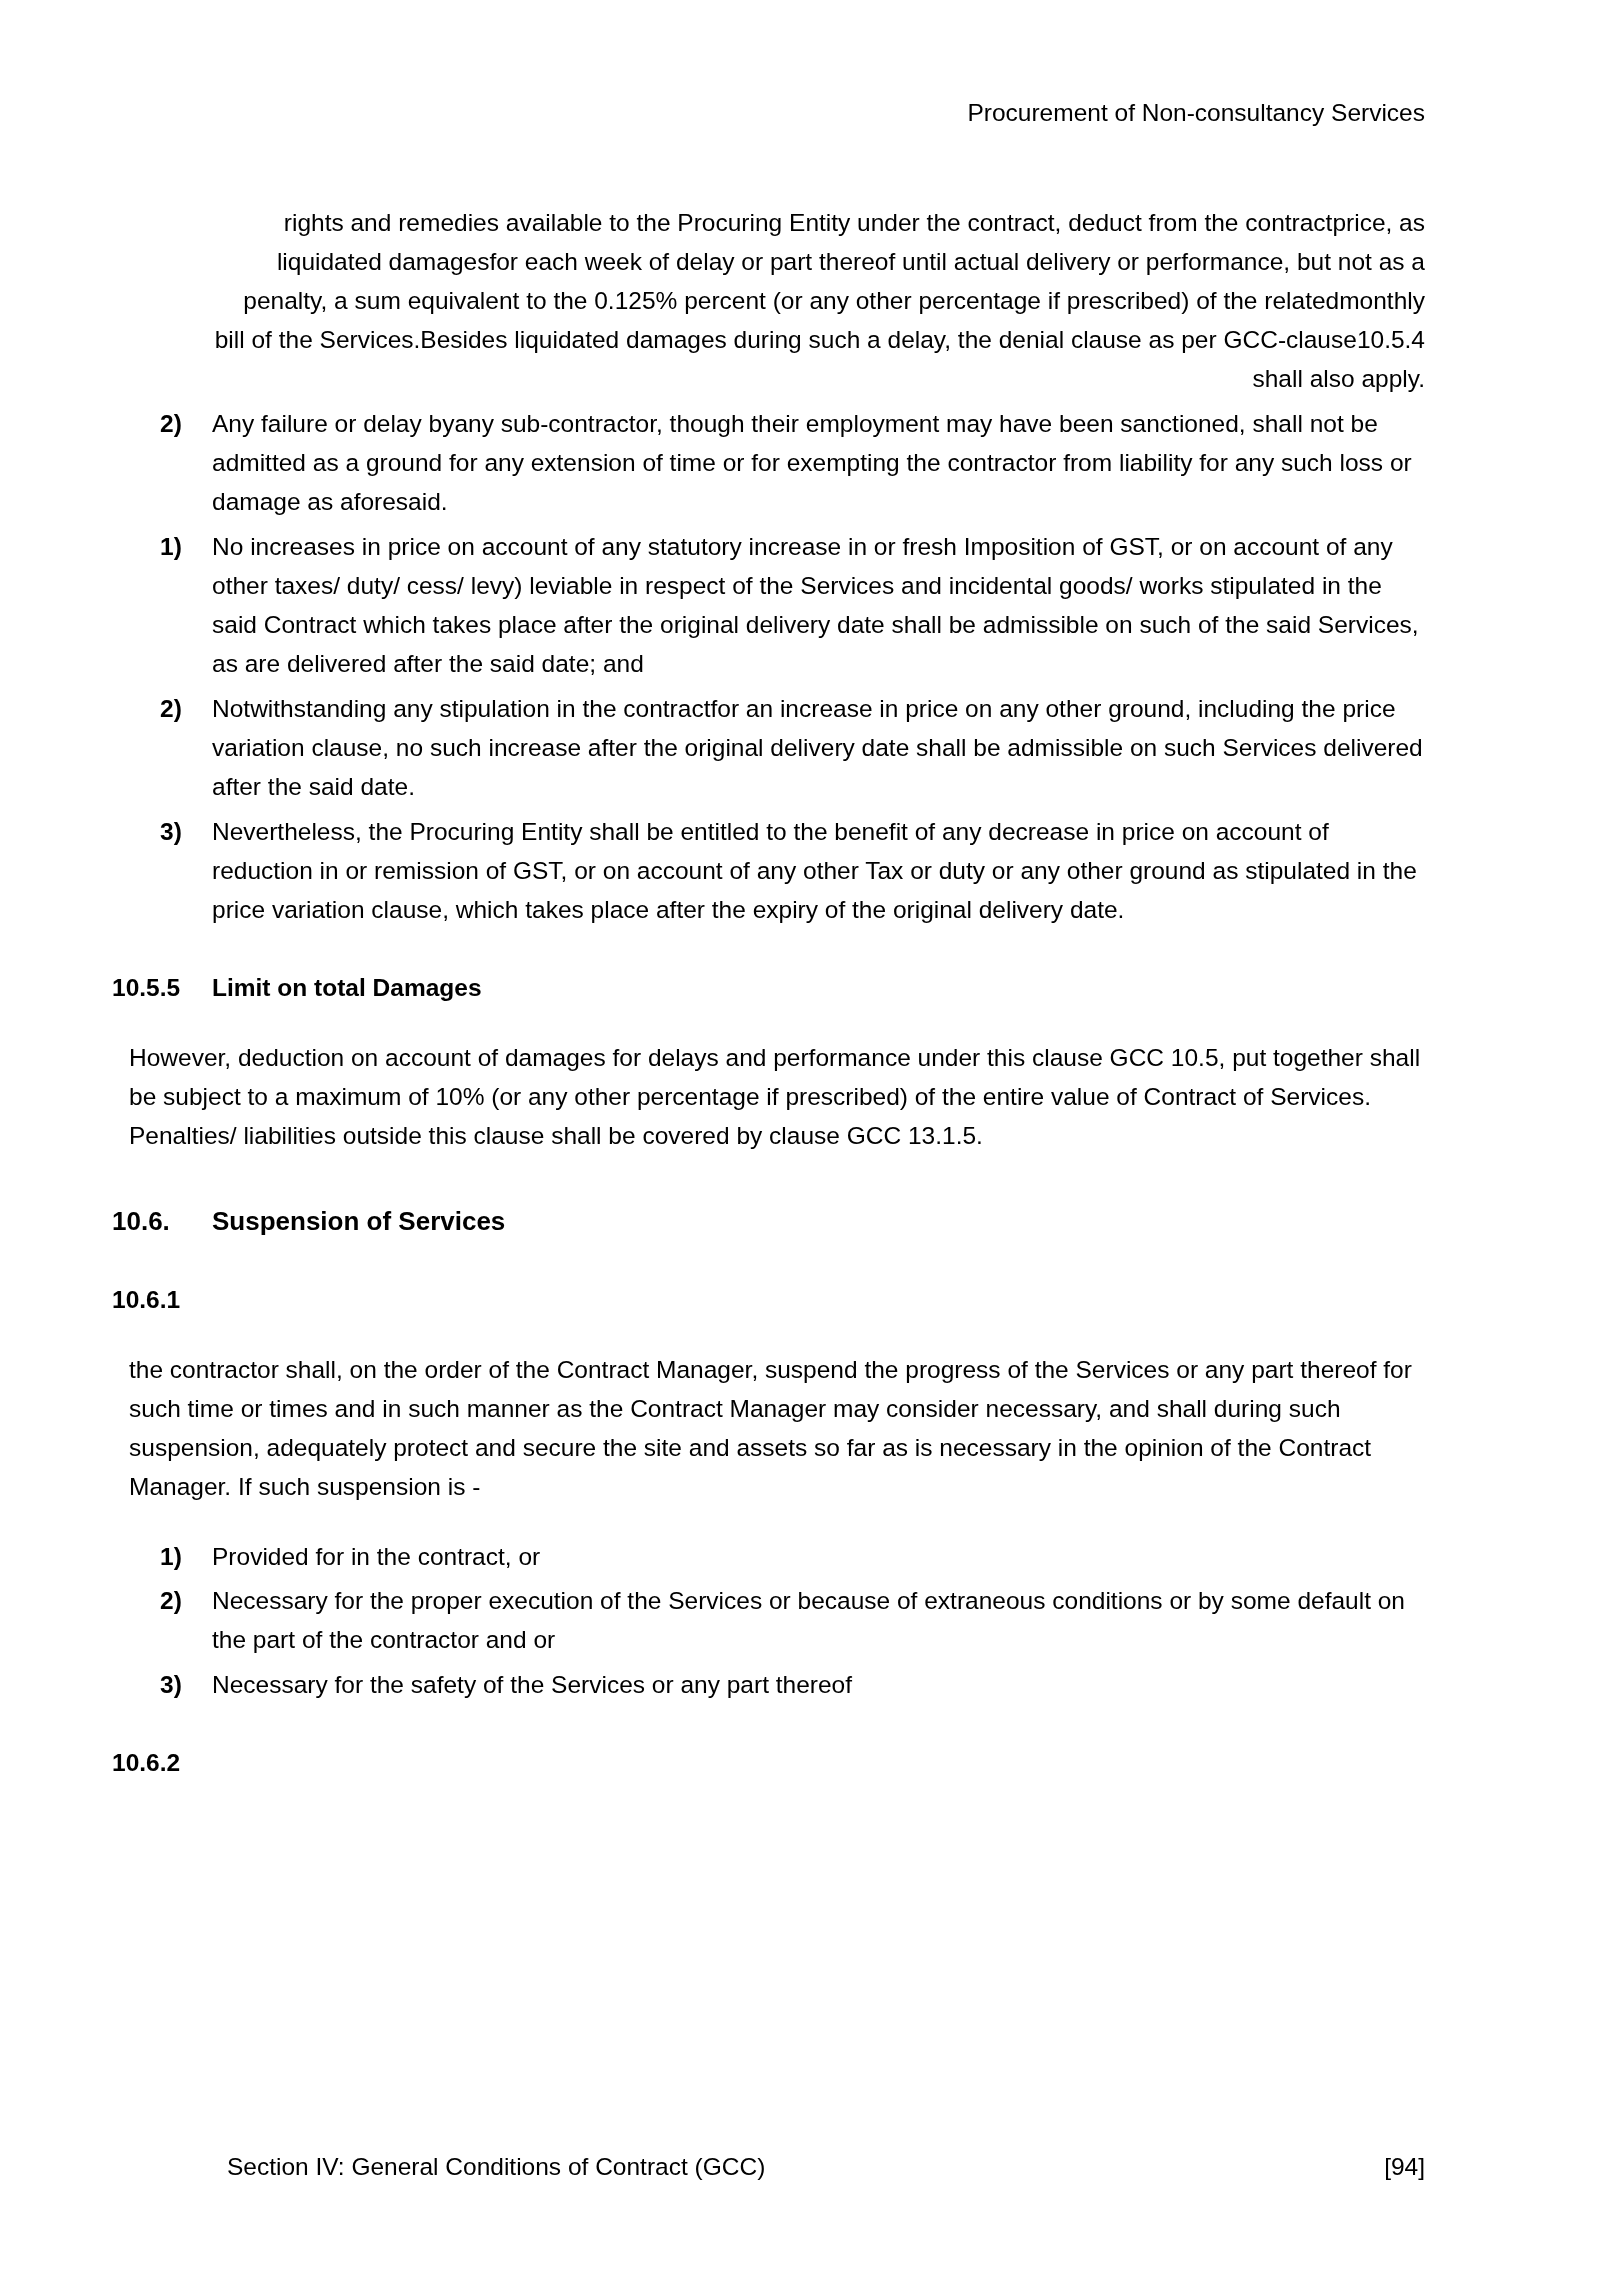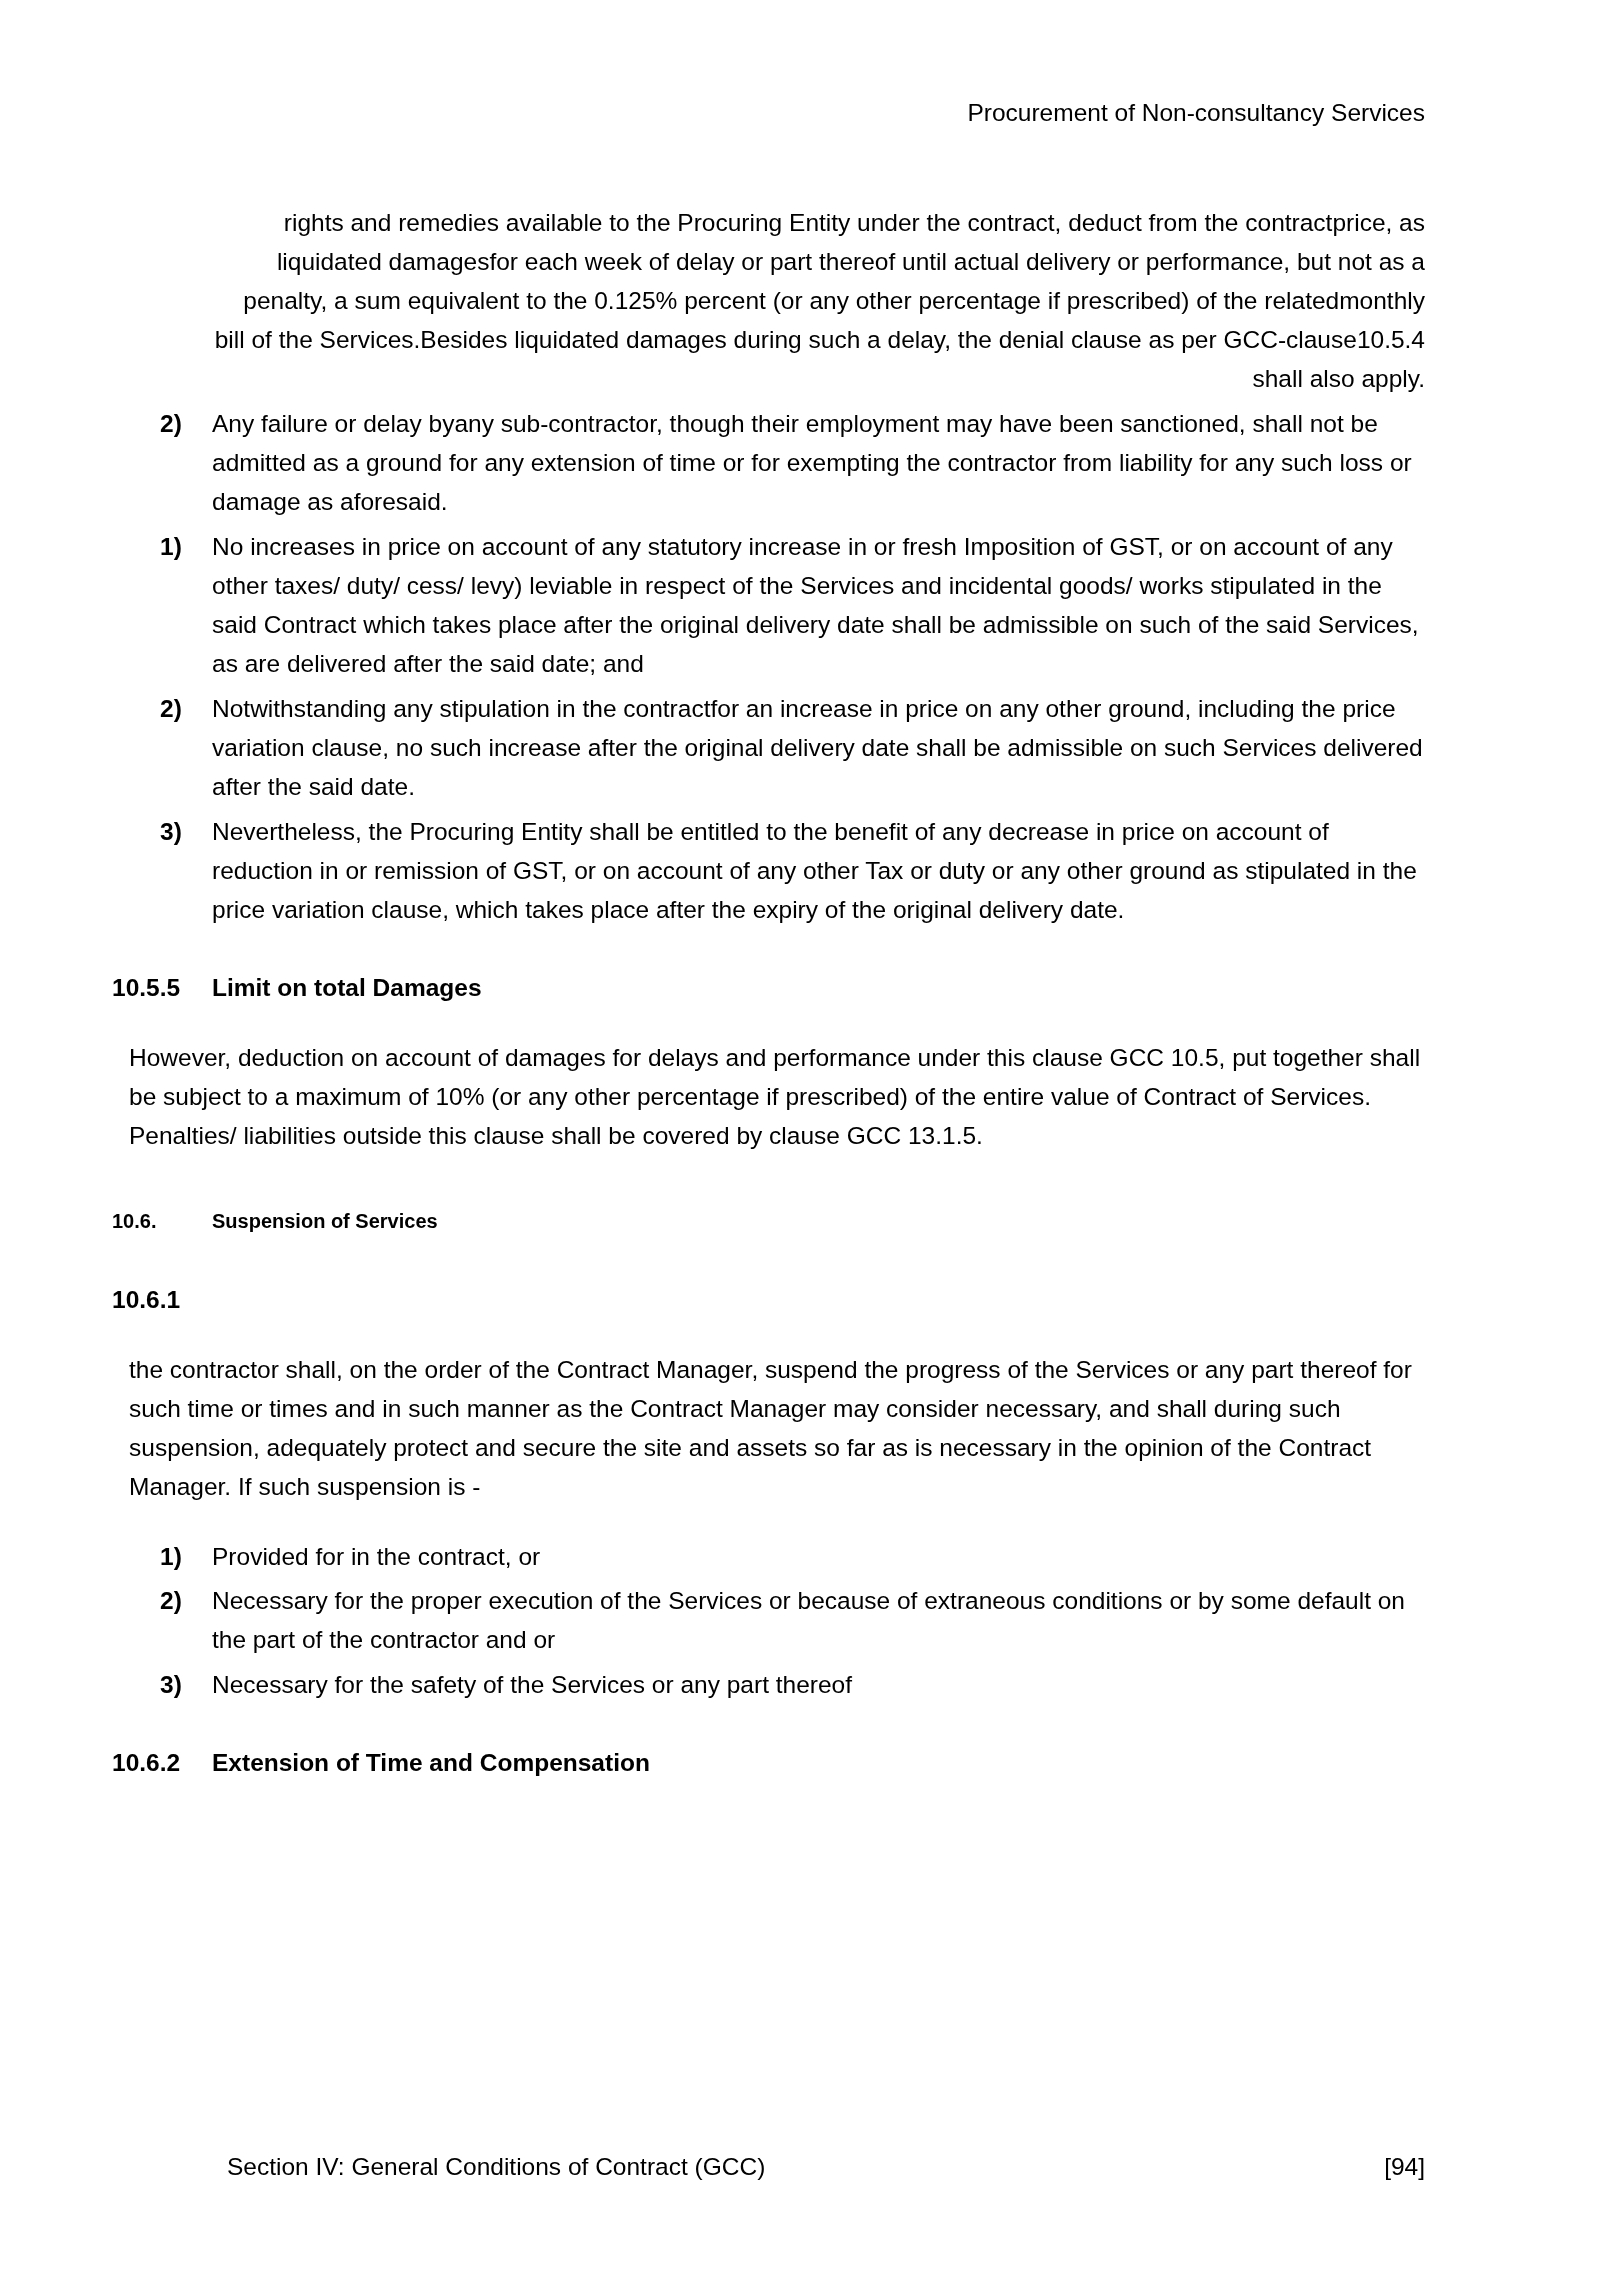--- a/index.html
+++ b/index.html
@@ -40,21 +40,21 @@
   
   .cont-para { margin-left: 100px; margin-bottom: 5.9px; text-align: right; }
 
   .heading {
     display: flex;
     font-weight: bold;
     margin-top: 39px;
     margin-bottom: 31px;
   }
   .heading .hnum { flex: 0 0 100px; }
-  .heading.major { font-size: 20px; margin-top: 47px; margin-bottom: 35px; }
+  .heading.major { font-size: 26px; margin-top: 47px; margin-bottom: 35px; }
   .heading.minor { font-size: 24.5px; }
 
   .footer {
     position: absolute;
     left: 199px;
     right: 196px;
     top: 2152px;
     display: flex;
     justify-content: space-between;
     font-size: 24.5px;
@@ -126,21 +126,20 @@
         <span class="txt">Necessary for the proper execution of the Services or because of extraneous conditions or by some default on the part of the contractor and or</span>
       </div>
       <div class="list-item">
         <span class="num">3)</span>
         <span class="txt">Necessary for the safety of the Services or any part thereof</span>
       </div>
     </div>
 
     <div class="heading minor">
       <span class="hnum">10.6.2</span>
-      <span class="htitle">Extension of Time and Compensation</span>
     </div>
 
   </div>
 
   <div class="footer">
     <span>Section IV: General Conditions of Contract (GCC)</span>
     <span>[94]</span>
   </div>
 
 </div>

